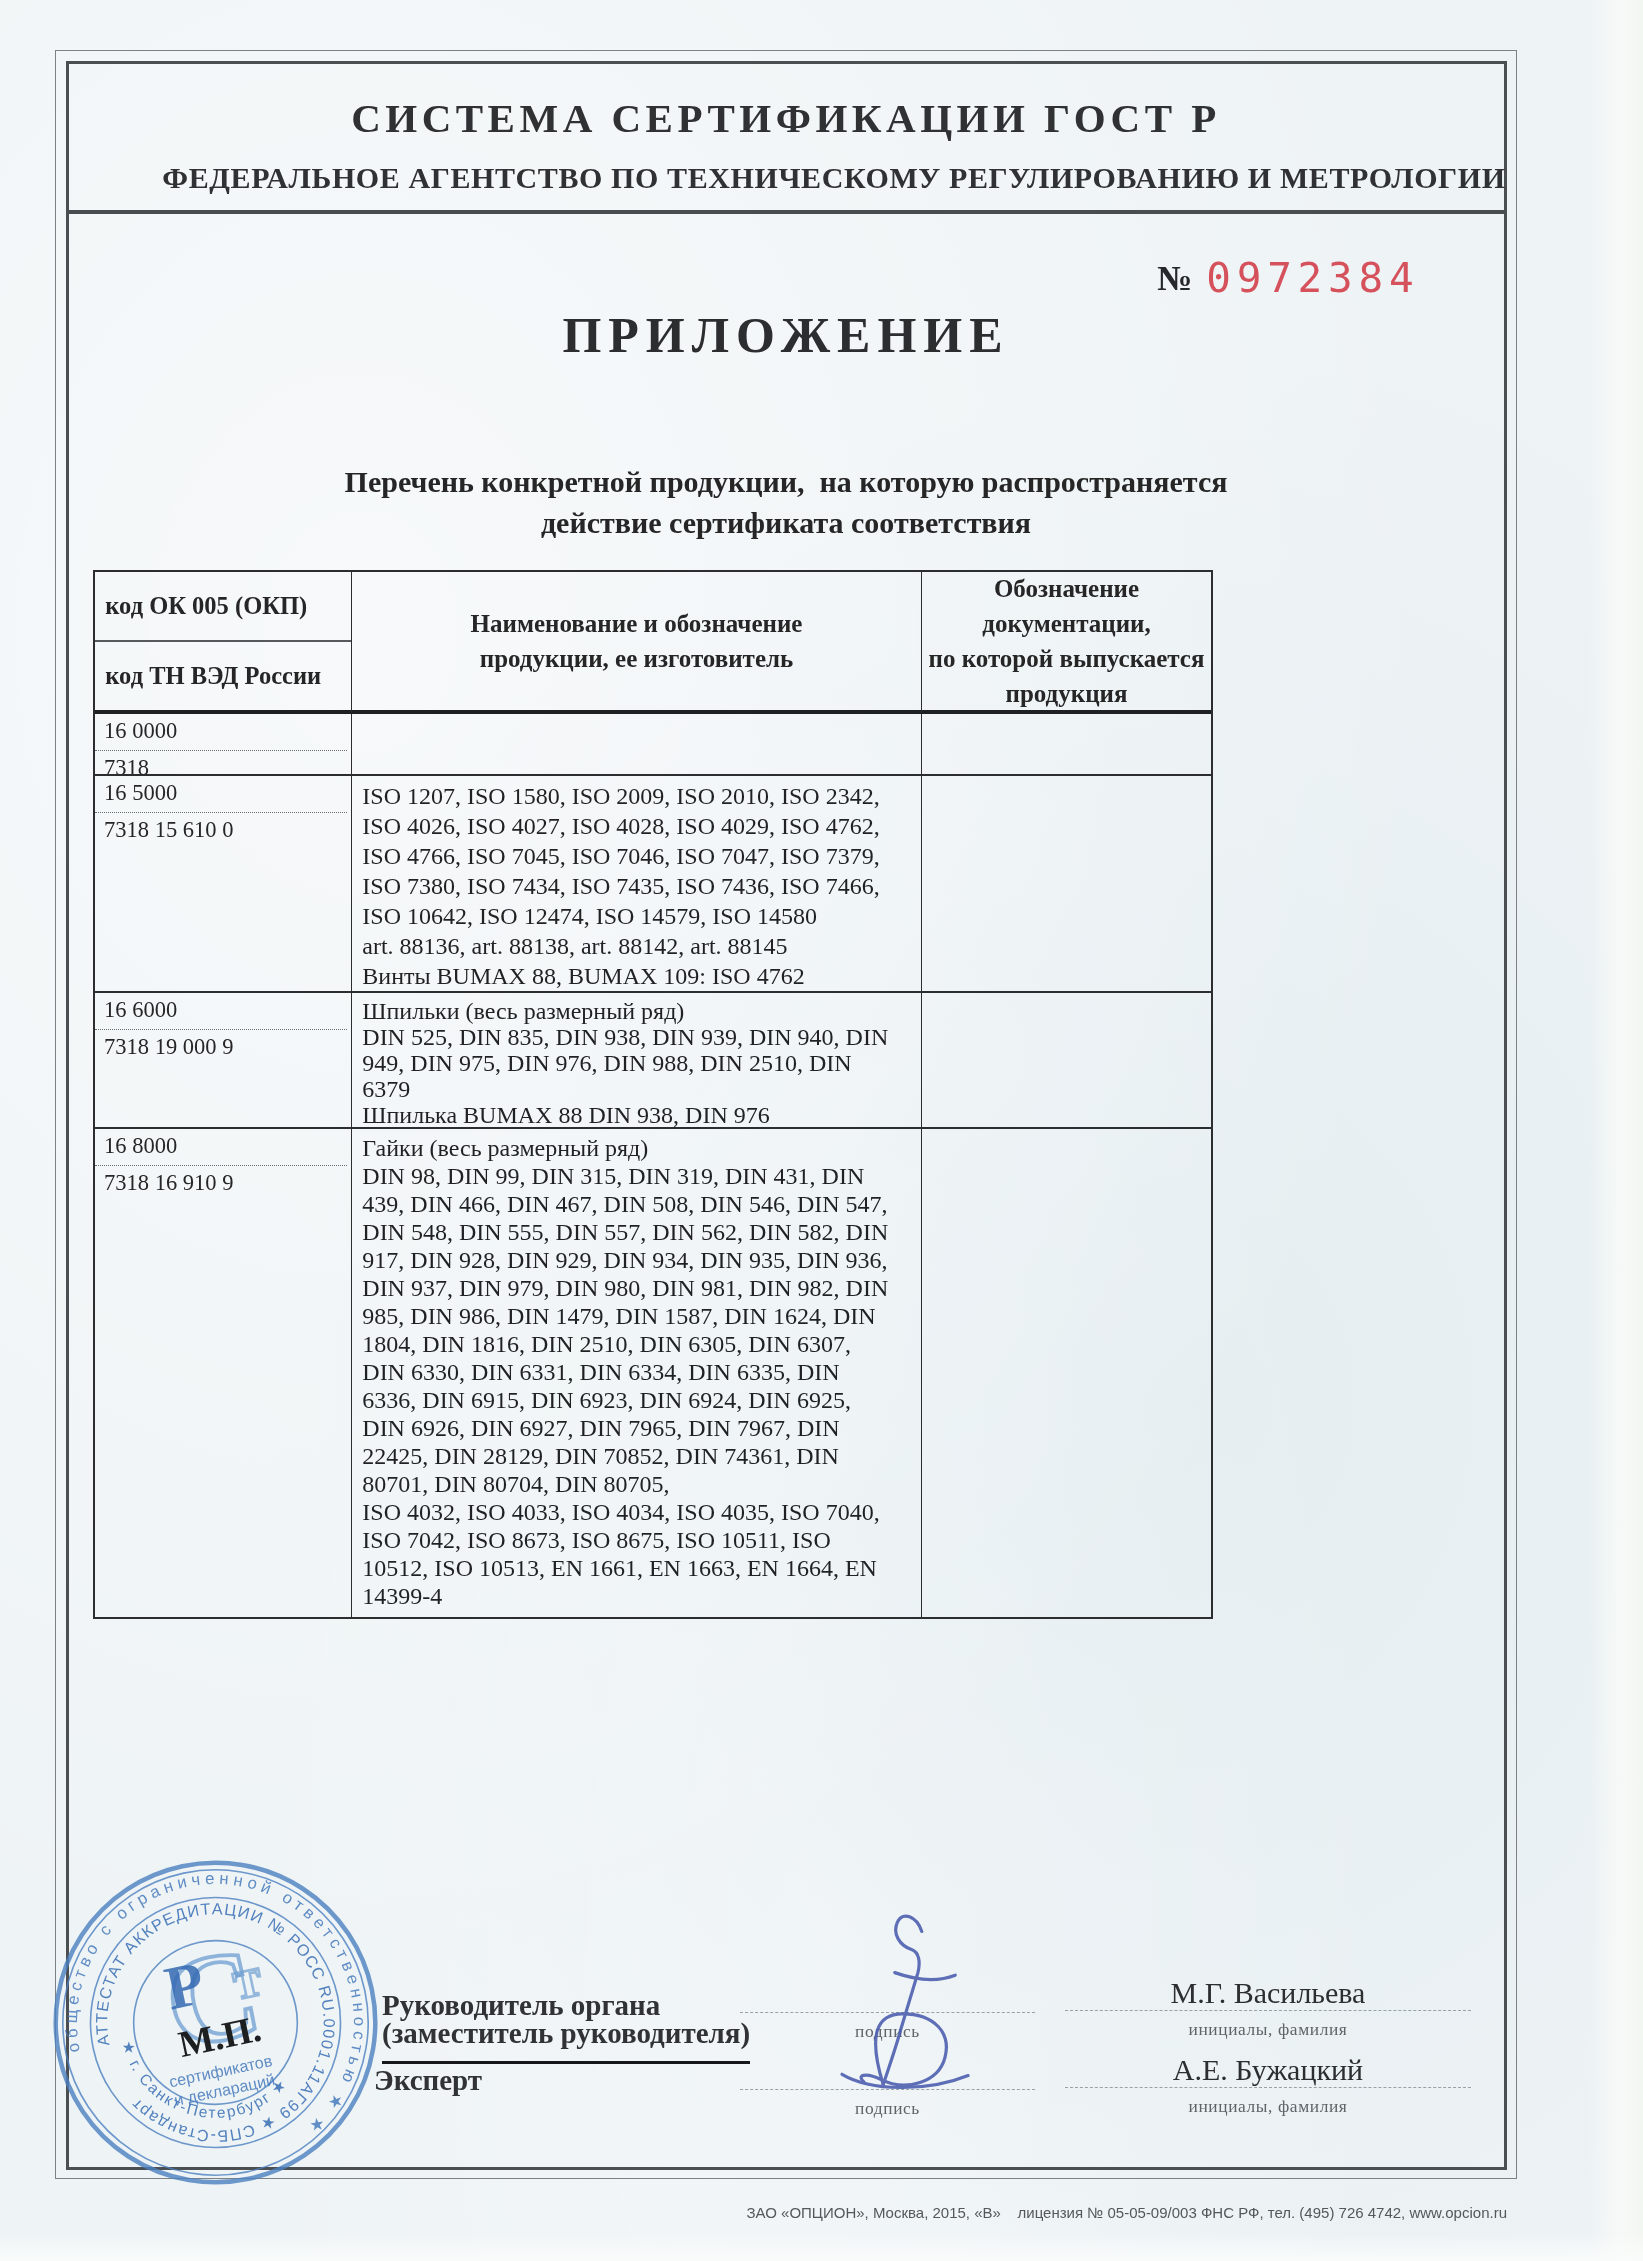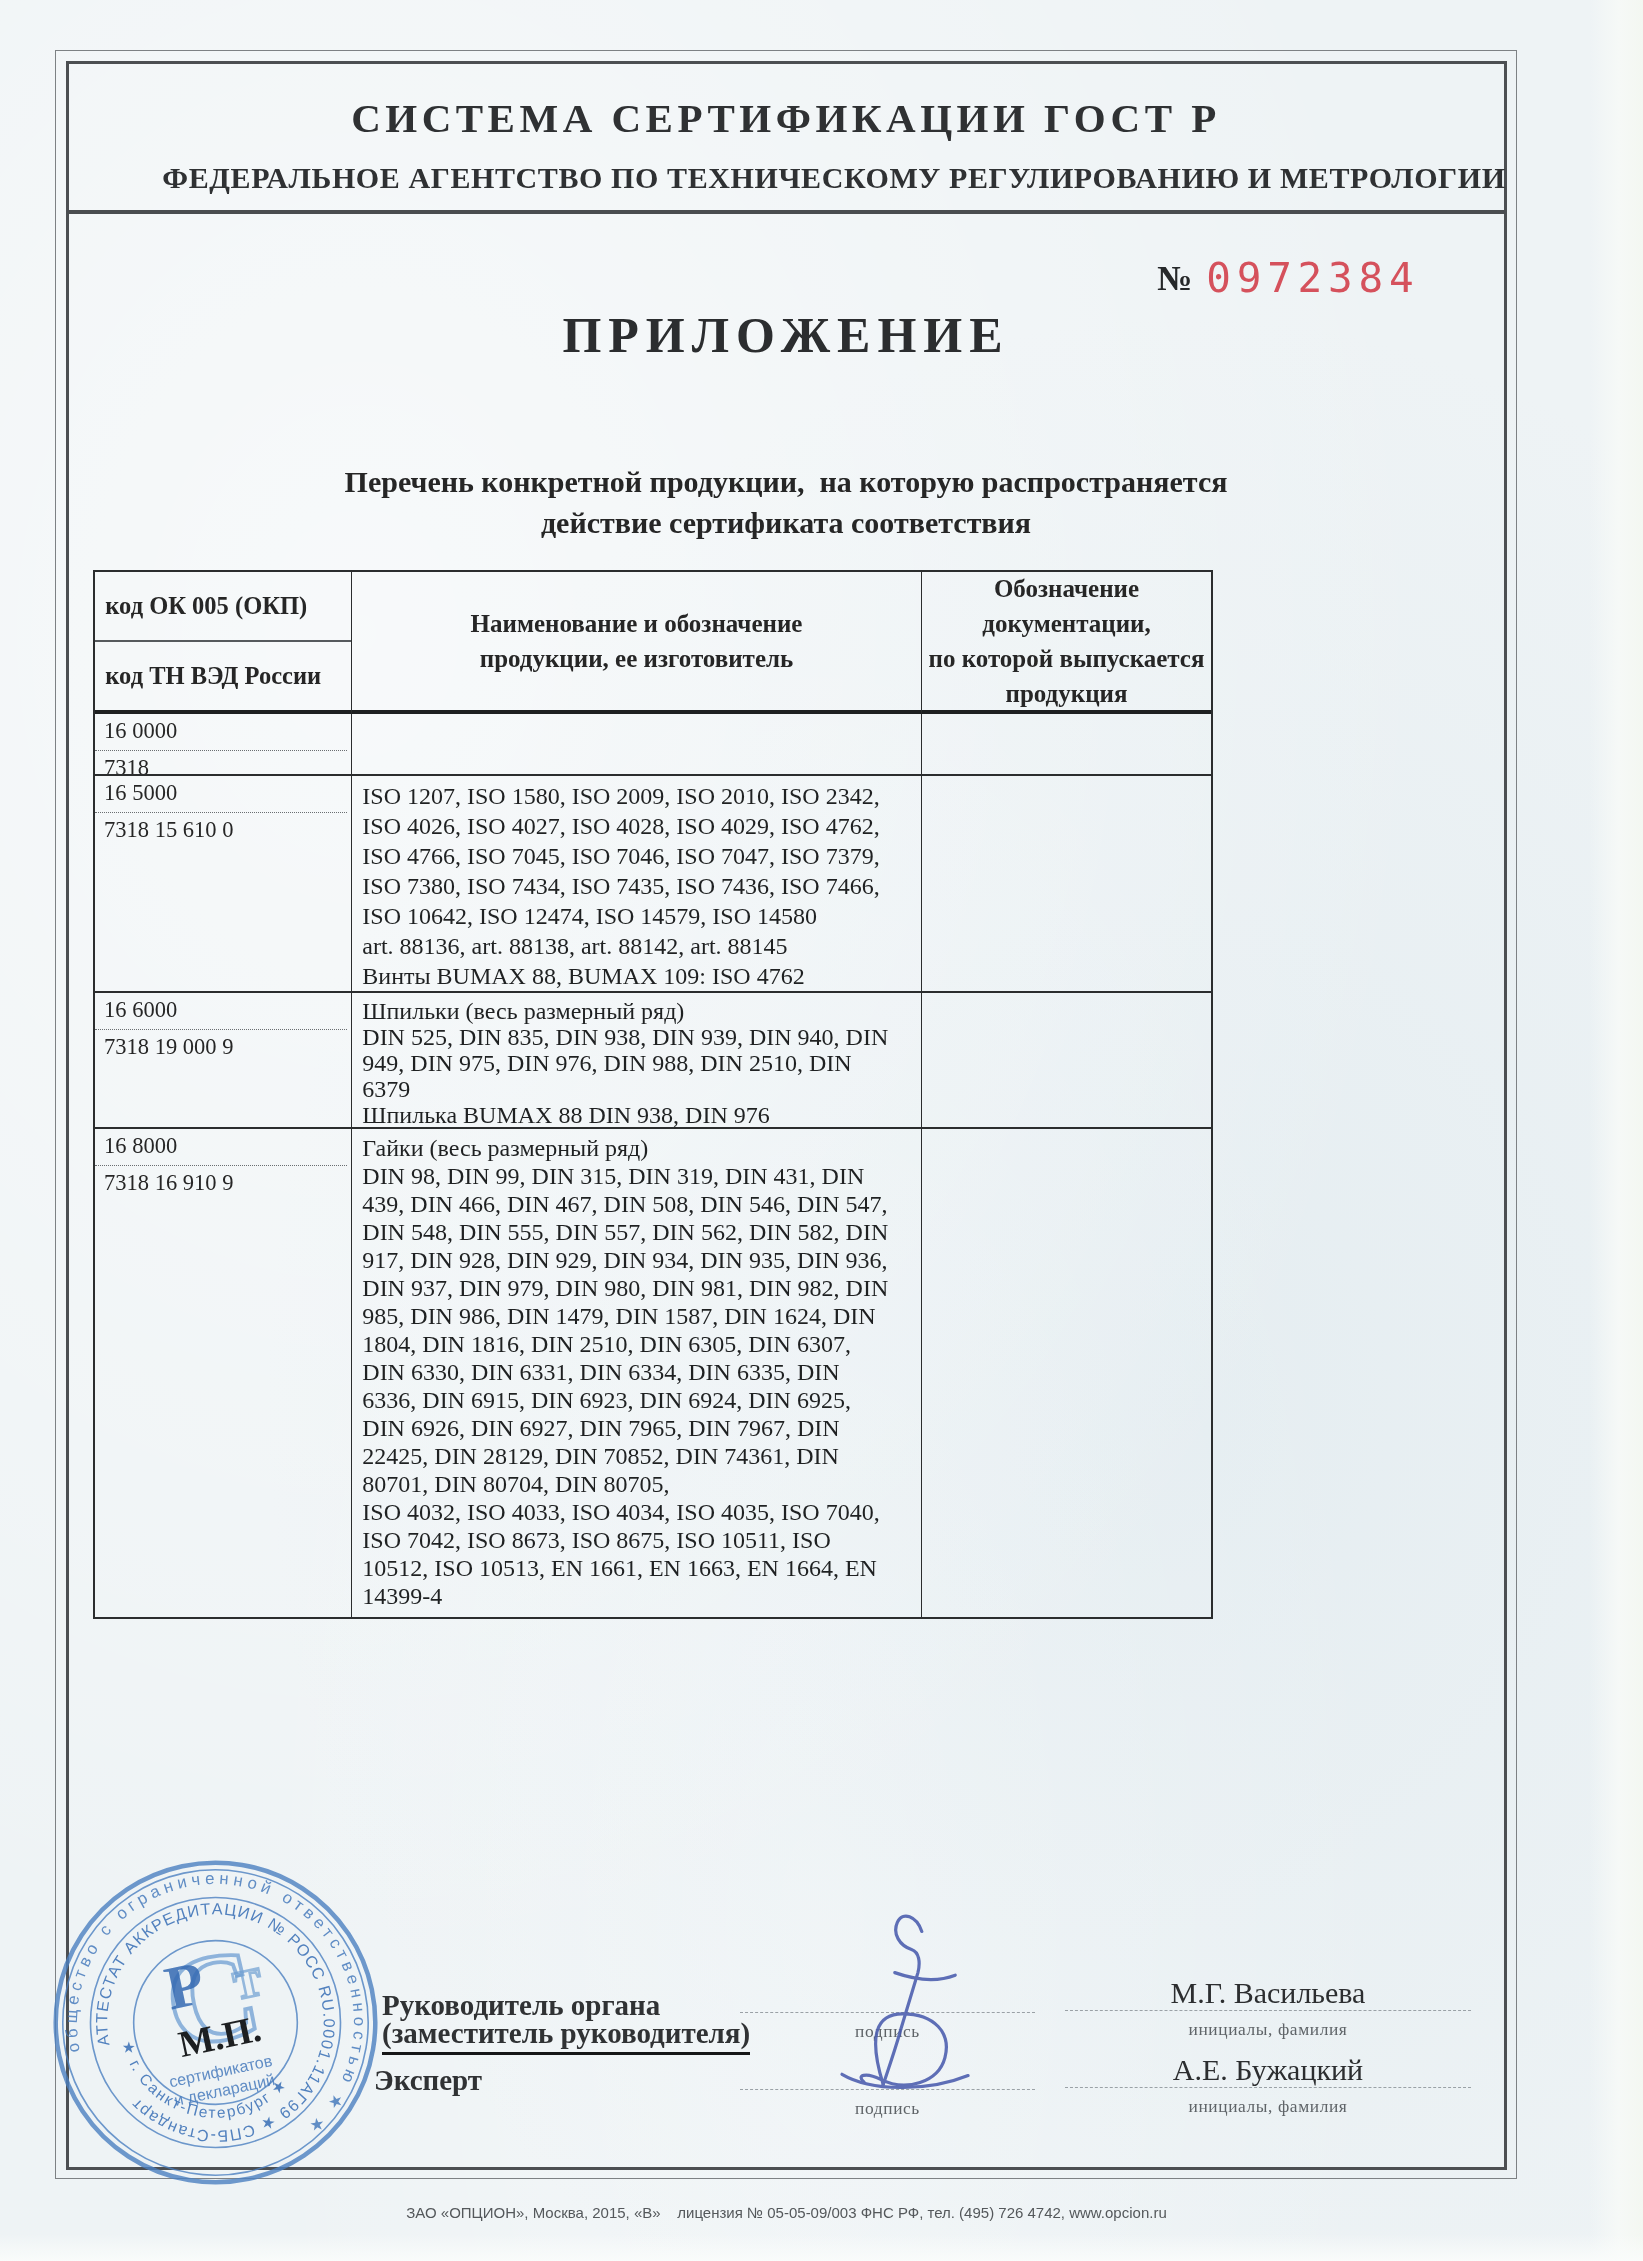--- a/index.html
+++ b/index.html
@@ -58,41 +58,41 @@
       font-size:25px;font-weight:bold;line-height:35px;white-space:pre-line;}
   .okp{font-size:22.5px;line-height:26px;padding:3.9px 6.4px 5.8px 9px;margin-right:3.9px;border-bottom:1.9px dotted #6a6e71;}
   .tnved{font-size:22.5px;line-height:26px;padding:4.5px 6.4px 0 9px;}
   .body-cell{font-size:24px;padding:5.1px 9px 0 10.3px;white-space:pre-line;color:#1f2122;}
   .lh46{line-height:30px;}
   .lh40{line-height:26px;padding-top:5px;}
   .lh43{line-height:28px;}
 
   
   .sig-role1a{left:382px;top:1989px;font-size:29px;font-weight:bold;color:#303234;}
-  .sig-role1b{left:382px;top:2017px;font-size:29px;font-weight:bold;color:#303234;border-bottom:3.9px solid #161718;padding-bottom:2px;}
+  .sig-role1b{left:382px;top:2017px;font-size:29px;font-weight:bold;color:#303234;border-bottom:3.9px solid #161718;padding-bottom:11px;}
   .sig-role2{left:374px;top:2064px;font-size:29px;font-weight:bold;color:#303234;}
   .rule-dash{border-top:1.9px dashed #9aa1a6;height:0;}
   .sig-line1{left:740px;top:2012px;width:295px;}
   .sig-line2{left:740px;top:2089px;width:295px;}
   .name-line1{left:1065px;top:2010px;width:406px;}
   .name-line2{left:1065px;top:2087px;width:406px;}
   .caption{font-size:17.4px;color:#5f6468;letter-spacing:0.6px;text-align:center;}
   .sig-cap1{left:740px;top:2021px;width:295px;}
   .sig-cap2{left:740px;top:2098px;width:295px;}
   .name-cap1{left:1065px;top:2019px;width:406px;}
   .name-cap2{left:1065px;top:2096px;width:406px;}
   .name1{left:1065px;top:1976px;width:406px;text-align:center;font-size:30px;color:#2c2e30;}
   .name2{left:1065px;top:2053px;width:406px;text-align:center;font-size:30px;color:#2c2e30;}
 
   
   .stamp-svg{left:48px;top:1855px;transform:rotate(-12deg);}
   .handwriting{left:824px;top:1899px;}
 
   
-  .footer-imprint{left:66px;top:2204px;width:1441px;text-align:center;
+  .footer-imprint{left:66px;top:2204px;width:1441px;text-align:right;
      font-family:"Liberation Sans","DejaVu Sans",sans-serif;font-size:15px;color:#54585b;white-space:pre;}
   .scan-edge-right{right:0;top:0;width:55px;height:100%;background:linear-gradient(90deg, rgba(247,250,248,0), #f6f9f7 55%, #f3f7f1);}
   .scan-edge-bottom{left:0;top:2234px;width:100%;height:28px;background:linear-gradient(180deg, rgba(250,252,251,0), #fafcfb);}
 </style>
 </head>
 <body>
 
 <div class="page">
 
   <div class="abs outer-frame"></div>

